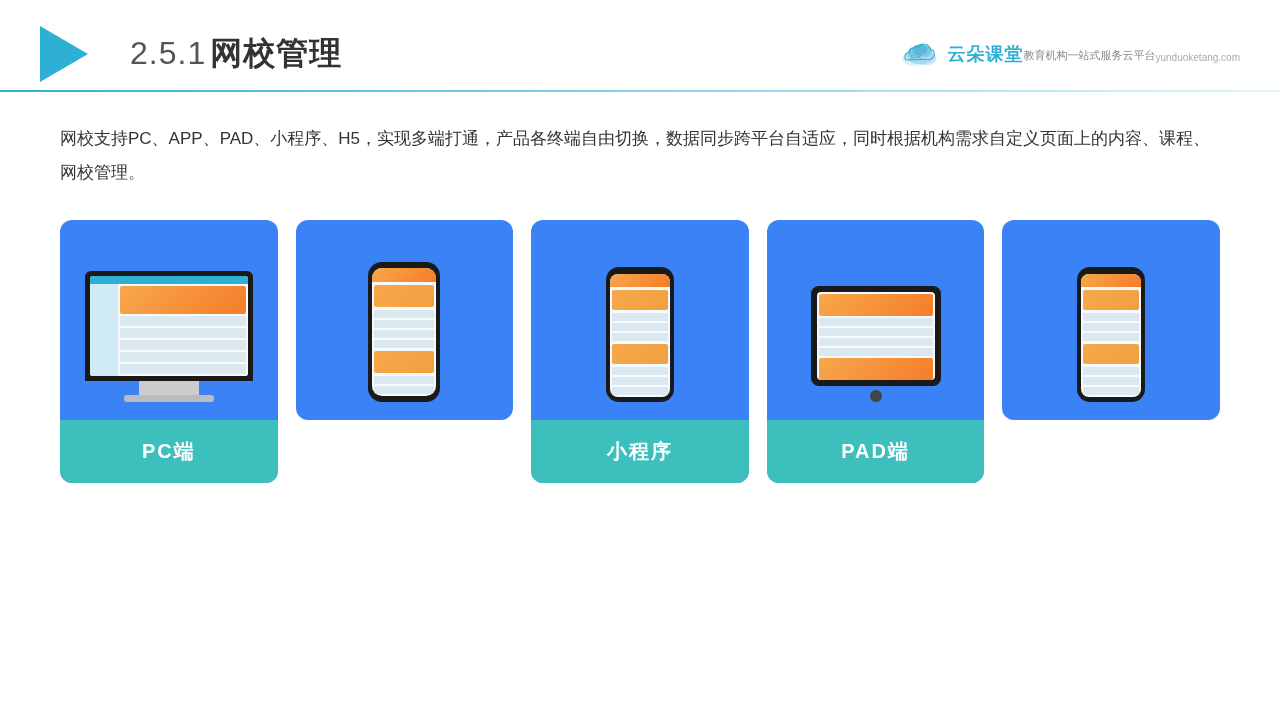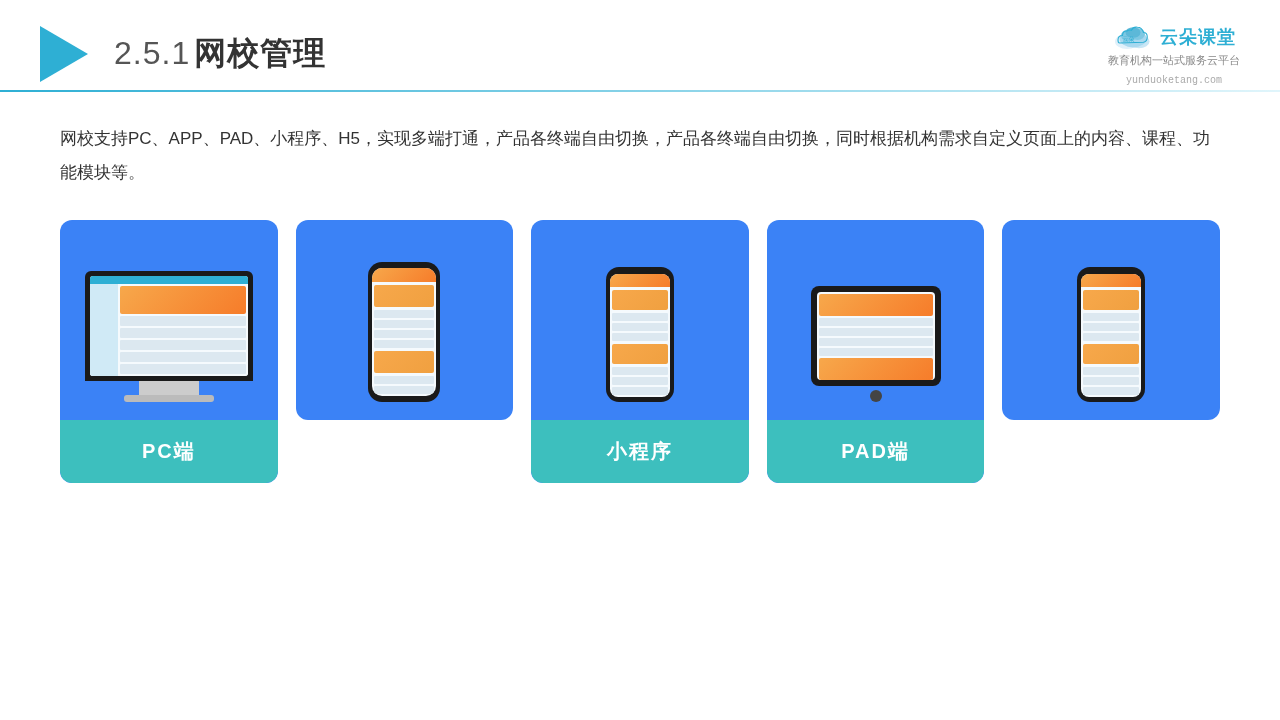--- a/index.html
+++ b/index.html
@@ -16,21 +16,21 @@
     .header {
       display: flex;
       align-items: center;
       justify-content: space-between;
       padding: 18px 40px 0 40px;
       height: 90px;
     }
     .header-left {
       display: flex;
       align-items: center;
-      gap: 18px;
+      gap: 34px;
     }
     .logo-triangle {
       width: 0;
       height: 0;
       border-style: solid;
       border-width: 28px 0 28px 48px;
       border-color: transparent transparent transparent #2eafd4;
       margin-right: 8px;
     }
     .page-title {
@@ -39,21 +39,21 @@
       color: #333;
       letter-spacing: 1px;
     }
     .page-title-num {
       font-weight: 400;
       color: #555;
       margin-right: 4px;
     }
     .header-right {
       display: flex;
-      flex-direction: column;
+      flex-direction: row;
       align-items: center;
     }
     .brand-logo {
       display: flex;
       align-items: center;
       gap: 6px;
     }
     .cloud-icon {
       width: 42px;
       height: 28px;
@@ -68,21 +68,20 @@
       font-size: 11px;
       color: #888;
       margin-top: 2px;
       text-align: right;
     }
     .brand-url {
       font-size: 10px;
       color: #aaa;
       text-align: center;
       margin-top: 7px;
-      font-family: Liberation Mono, monospace;
     }
     .divider {
       height: 2px;
       background: linear-gradient(to right, #2eafd4, #e0f5fb);
       margin: 0 0 0 0;
       width: 100%;
     }
 
     
     .content {
@@ -383,21 +382,21 @@
       </svg>
       <span class="brand-name">云朵课堂</span>
     </div>
     <div class="brand-tagline">教育机构一站式服务云平台</div>
     <div class="brand-url">yunduoketang.com</div>
   </div>
 </div>
 <div class="divider"></div>
 
 <div class="content">
-  <div class="description">网校支持PC、APP、PAD、小程序、H5，实现多端打通，产品各终端自由切换，产品各终端自由切换，同时根据机构需求自定义页面上的内容、课程、功能模块等。</div>
+  <div class="description">网校支持PC、APP、PAD、小程序、H5，实现多端打通，产品各终端自由切换，数据同步跨平台自适应，同时根据机构需求自定义页面上的内容、课程、网校管理。</div>
 
   <div class="cards-row">
 
     <div class="device-card">
       <div class="device-image-area">
         <div class="desktop-mock">
           <div class="monitor-frame">
             <div class="monitor-screen">
               <div class="monitor-topbar"></div>
               <div class="monitor-content">

